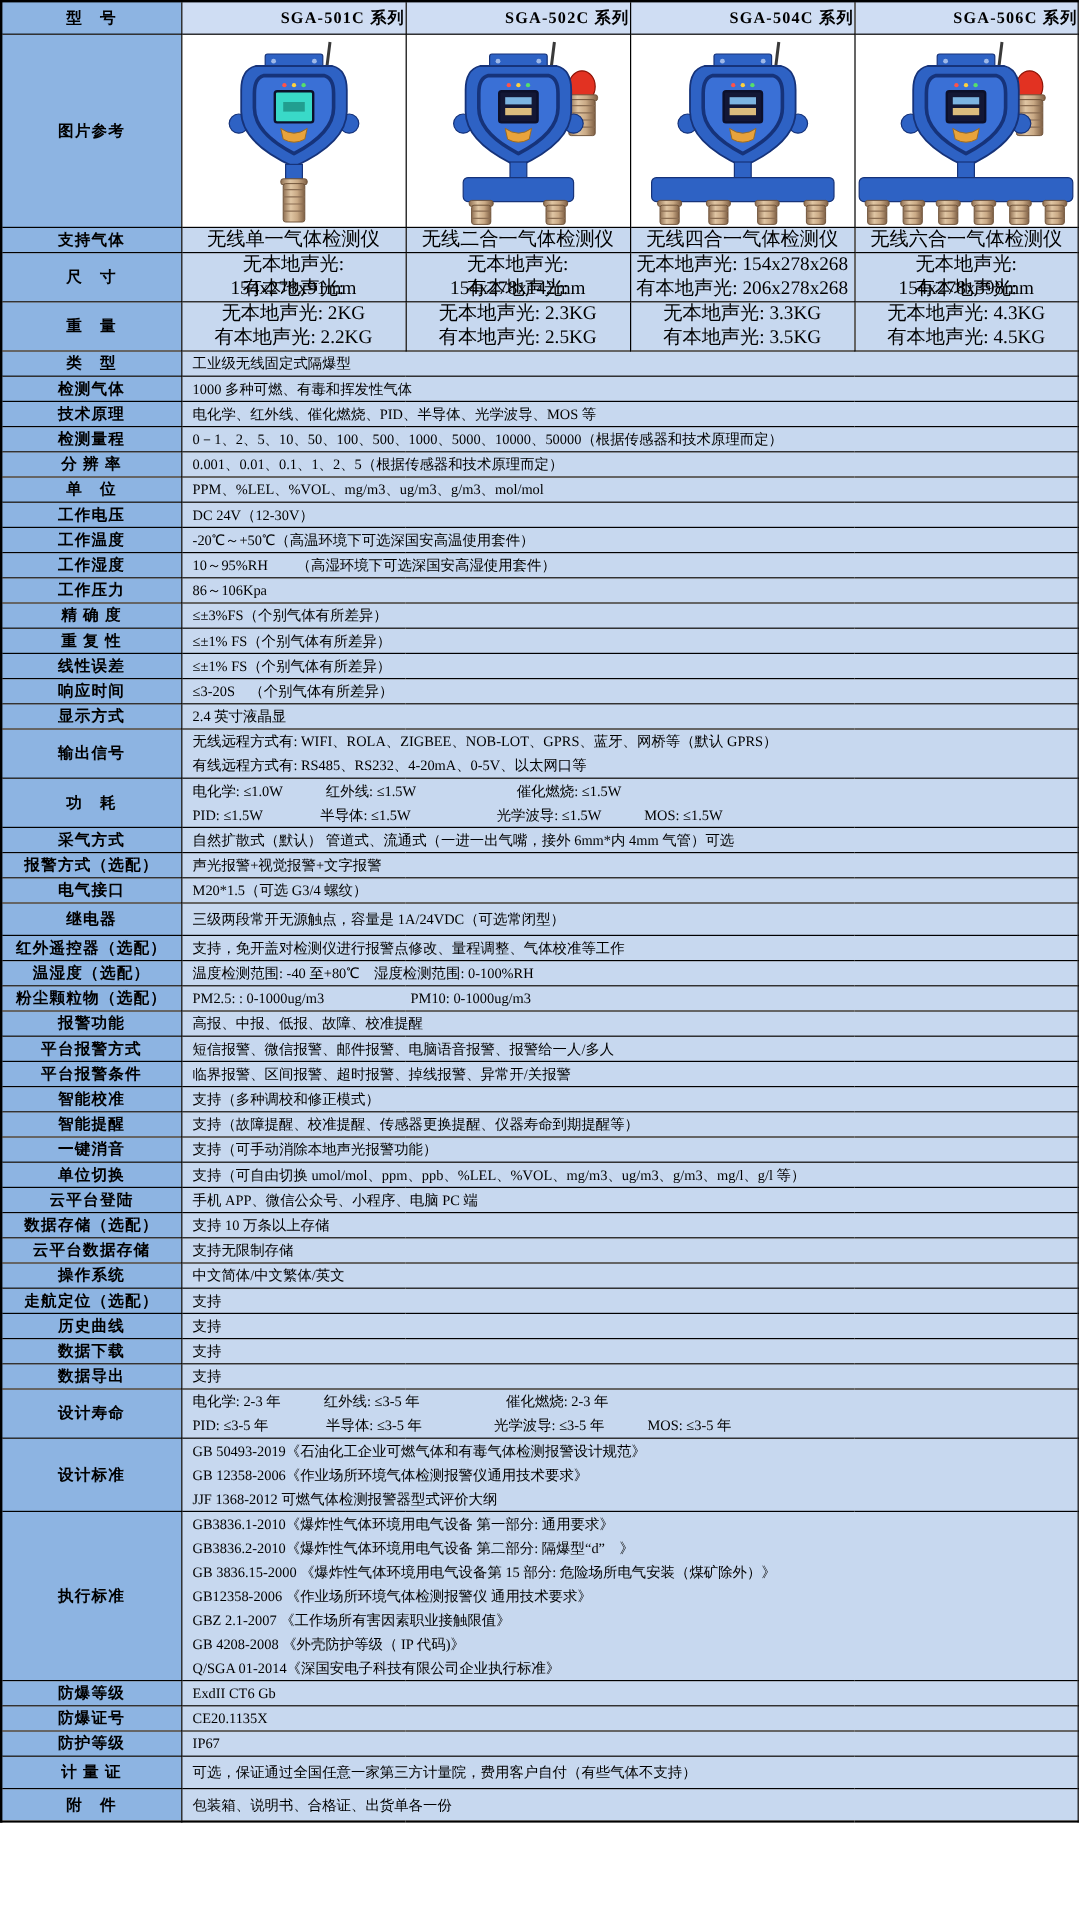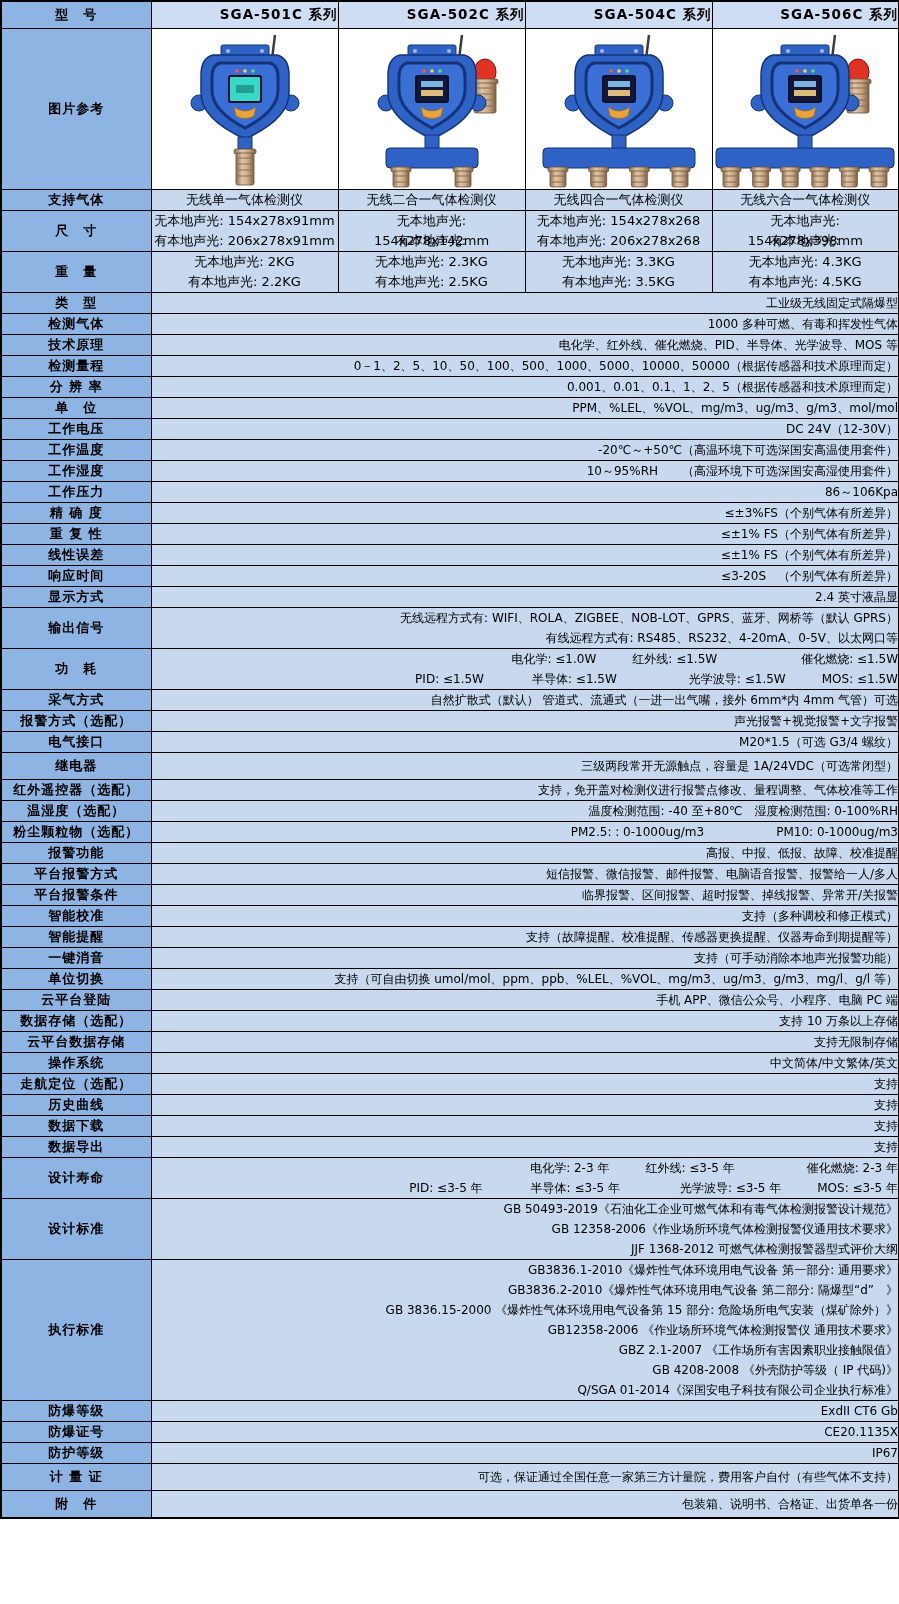--- a/index.html
+++ b/index.html
@@ -1,23 +1,23 @@
 <!DOCTYPE html>
 <html><head>
 <meta charset="utf-8">
 <style>
   html,body{margin:0;padding:0;background:#ffffff;}
   body{font-family:"DejaVu Sans","Liberation Sans",sans-serif;color:#000;}
-  .wrap{width:771px;}
+  .wrap{width:771px;font-family:Liberation Serif, serif;}
   table{border-collapse:collapse;width:899px;table-layout:fixed;border:2px solid #000;}
   td{border:1px solid #000;padding:0;vertical-align:middle;overflow:hidden;}
   td.lbl{background:#8DB4E2;font-weight:bold;text-align:center;font-size:13px;letter-spacing:1px;}
   td.hd{background:#CFDDF3;font-weight:bold;text-align:right;font-size:13.5px;height:26px;letter-spacing:1px;}
-  td.val{background:#C7D8EF;font-size:12px;text-align:right;}
-  td.ctr{background:#C7D8EF;font-size:13px;text-align:center;}
+  td.val{background:#C7D8EF;font-size:12px;text-align:left;}
+  td.ctr{background:#C7D8EF;font-size:16px;text-align:center;}
   td.img{background:#ffffff;text-align:center;height:160px;vertical-align:bottom;}
   .line{height:20px;line-height:20px;white-space:pre-wrap;}
   td.val .line{padding-left:9px;}
   tr.tall .line{height:26px;line-height:26px;}
   svg{display:block;margin:0 auto;}
 </style>
 </head>
 <body>
 
 <div class="wrap">

